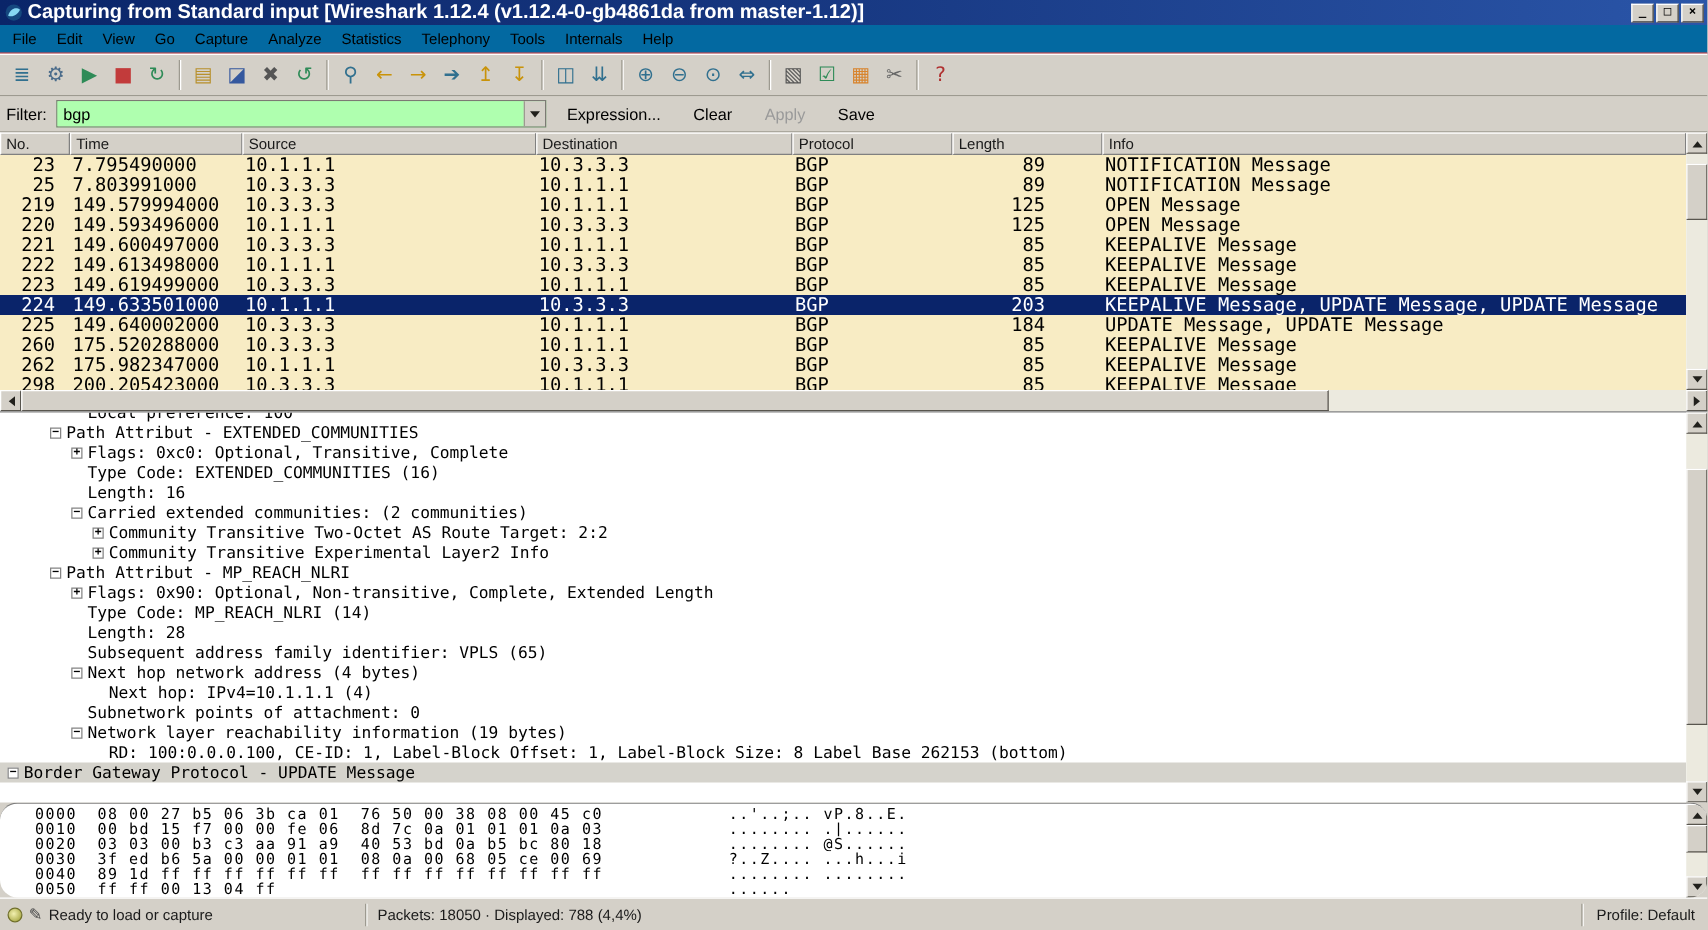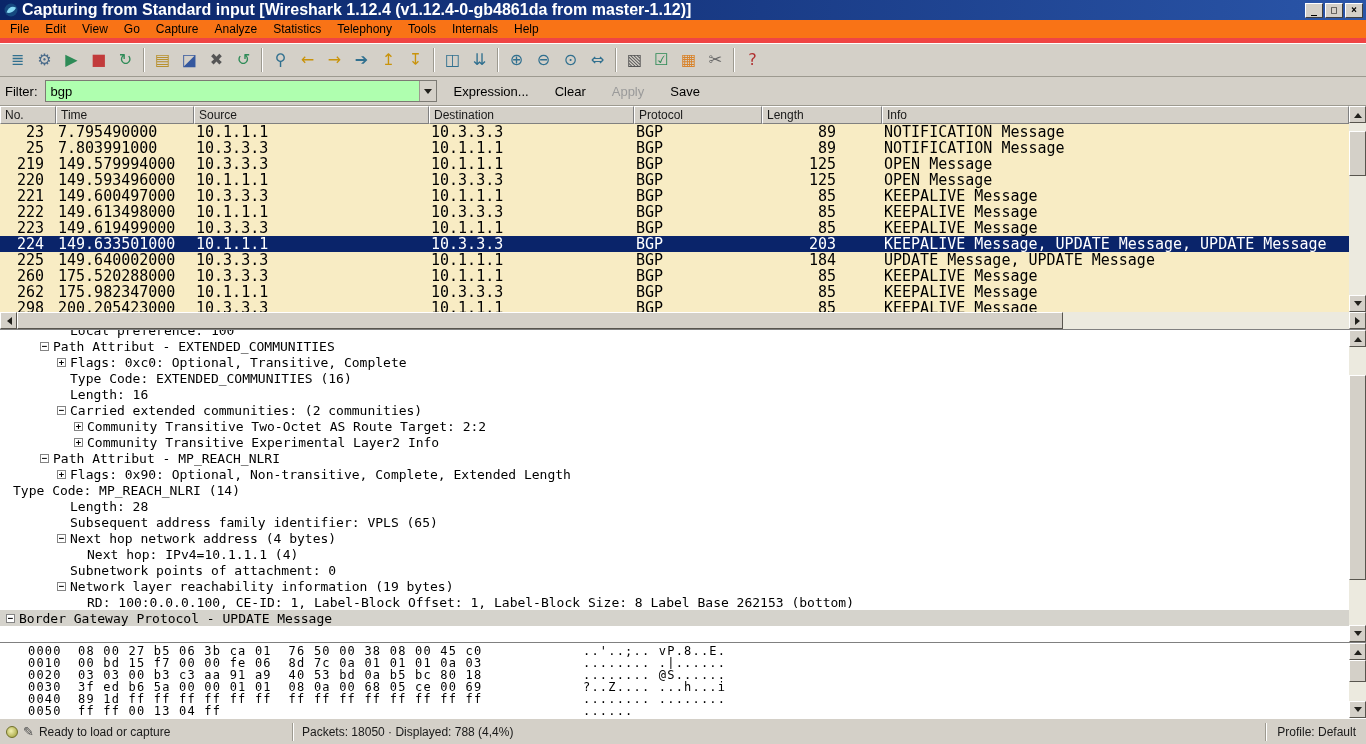--- a/index.html
+++ b/index.html
@@ -11,21 +11,21 @@
   .titlebar { height:20px; flex:none; background:linear-gradient(90deg,#0a2569 0%,#16367f 45%,#2a55a8 100%);
               display:flex; align-items:center; padding:0 3px 0 4px; color:#fff; }
   .app-icon { width:14px; height:14px; margin-right:4px; flex:none; }
   .title-text { flex:1; font-size:16px; font-weight:bold; white-space:nowrap; overflow:hidden; }
   .win-btn { width:18px; height:15px; margin-left:2px; background:#d4d0c8; border:1px solid;
              border-color:#ffffff #404040 #404040 #ffffff; color:#000; font:bold 10px/12px "DejaVu Sans Mono",monospace;
              text-align:center; cursor:default; }
 
   
   .menubar { height:23px; flex:none; display:flex; align-items:center; padding-left:2px;
-             background:#f97316; border-bottom:5px solid #ef4444; font-size:12px; }
+             background:#0369a1; border-bottom:1px solid #ef4444; font-size:12px; }
   .menu-item { padding:4px 8px; white-space:nowrap; }
 
   
   .toolbar { height:34px; flex:none; display:flex; align-items:center; padding-left:4px;
              border-top:1px solid #ffffff; border-bottom:1px solid #9d9a90; background:#d4d0c8; }
   .tb-btn { width:27px; height:27px; background:transparent; border:1px solid transparent;
             display:flex; align-items:center; justify-content:center; flex:none; }
   .tb-ico { font-size:16px; line-height:1; font-family:"DejaVu Sans",sans-serif; }
   .tb-sep { width:2px; height:24px; border-left:1px solid #9d9a90; border-right:1px solid #ffffff; margin:0 4px; flex:none; }
 
@@ -83,21 +83,21 @@
              font-family:"DejaVu Sans Mono",monospace; font-size:13px; color:#000; }
   .dt-line { height:16px; line-height:15px; white-space:nowrap; display:flex; align-items:center; overflow:hidden; }
   .dt-line.selected { background:#d5d3cc; }
   .dt-clip { height:8px; overflow:hidden; position:relative; }
   .dt-clip .dt-inner { position:relative; top:-8px; display:flex; align-items:center; height:16px; line-height:15px; }
   .expander { width:9px; height:9px; flex:none; border:1px solid #848484; background:#fff;
               font:bold 9px/7px "DejaVu Sans Mono",monospace; text-align:center; margin-right:4px; color:#000; }
   .expander-spacer { width:13px; flex:none; }
 
   
-  .hex-pane { position:relative; flex:1; background:#ffffff; border-top:1px solid #808080; overflow:hidden; }
+  .hex-pane { position:relative; flex:1; background:#ffffff; border-top:1px solid #808080; overflow:hidden;border-radius:14px; }
   .hex-body { position:absolute; top:2px; left:0; right:17px; bottom:0; overflow:hidden;
               font-family:"DejaVu Sans Mono",monospace; font-size:12px; letter-spacing:1.2px; color:#000; }
   .hex-line { height:12px; line-height:12px; white-space:pre; display:flex; overflow:hidden; }
   .hex-off { margin-left:28px; width:50px; flex:none; }
   .hex-bytes { width:505px; flex:none; }
   .hex-ascii { flex:none; }
 
   
   .statusbar { height:26px; flex:none; display:flex; align-items:center; background:#d4d0c8;
                border-top:1px solid #ffffff; font-size:12px; color:#1a1a1a; }
@@ -421,21 +421,21 @@
           <span>Community Transitive Experimental Layer2 Info</span>
         </div>
         <div class="dt-line" style="padding-left:40px">
           <span class="expander">−</span>
           <span>Path Attribut - MP_REACH_NLRI</span>
         </div>
         <div class="dt-line" style="padding-left:57px">
           <span class="expander">+</span>
           <span>Flags: 0x90: Optional, Non-transitive, Complete, Extended Length</span>
         </div>
-        <div class="dt-line" style="">
+        <div class="dt-line" style="padding-left:57px">
           <span class="expander-spacer"></span>
           <span>Type Code: MP_REACH_NLRI (14)</span>
         </div>
         <div class="dt-line" style="padding-left:57px">
           <span class="expander-spacer"></span>
           <span>Length: 28</span>
         </div>
         <div class="dt-line" style="padding-left:57px">
           <span class="expander-spacer"></span>
           <span>Subsequent address family identifier: VPLS (65)</span>

